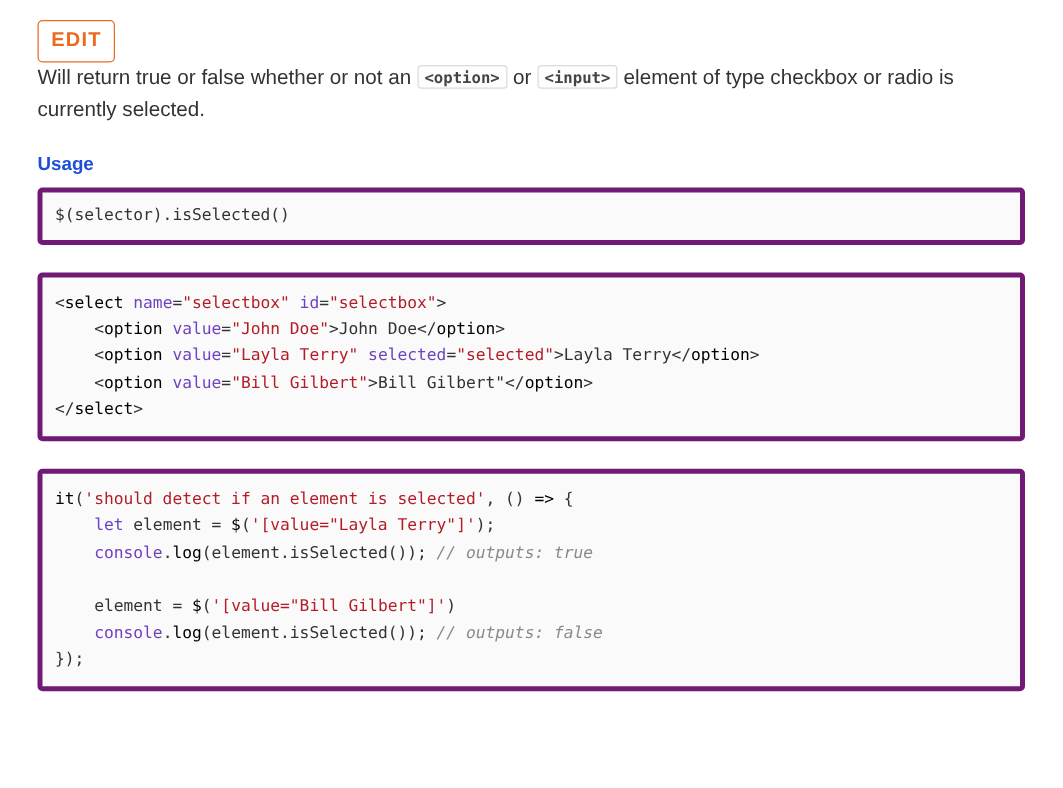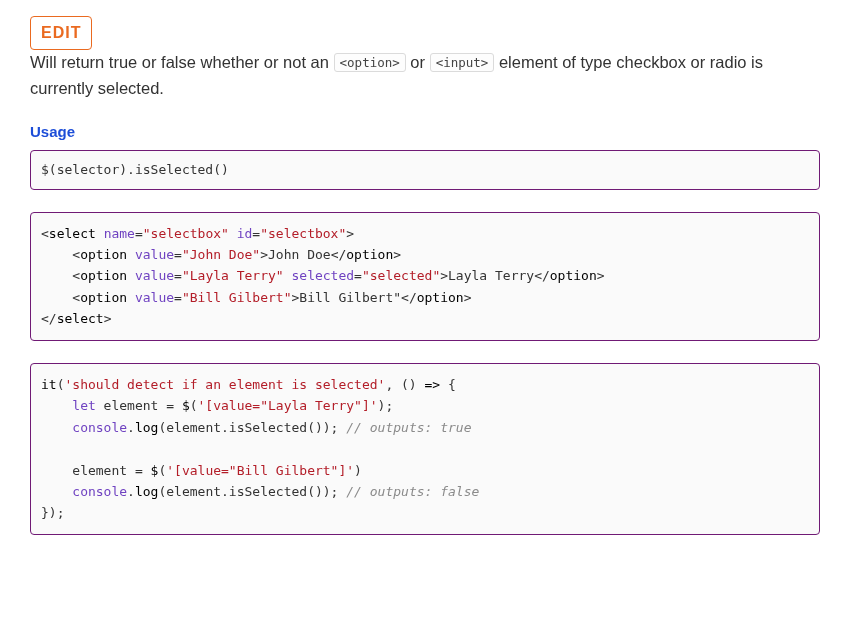--- a/index.html
+++ b/index.html
@@ -46,29 +46,30 @@
   }
   .inline-code {
     font-family: "Consolas", "Menlo", monospace;
     font-size: 12.5px;
     border: 1px solid #dbdbdb;
     border-radius: 3px;
     padding: 1px 5px;
     background: #fdfdfd;
     color: #444444;
     vertical-align: 1px;
+    font-weight: bold;
   }
   h2.section {
     font-weight: 700;
     font-size: 15px;
     color: #1d4ed8;
     margin: 20px 0 10px 0;
   }
   .code-block {
-    border: 1px solid #701a75;
+    border: 4px solid #701a75;
     border-radius: 4px;
     background: #fafafa;
     padding: 10px 10px;
     font-family: "Consolas", "Menlo", monospace;
     font-size: 13px;
     line-height: 1.65;
     color: #333333;
     white-space: pre;
     overflow-x: auto;
     margin-bottom: 22px;

